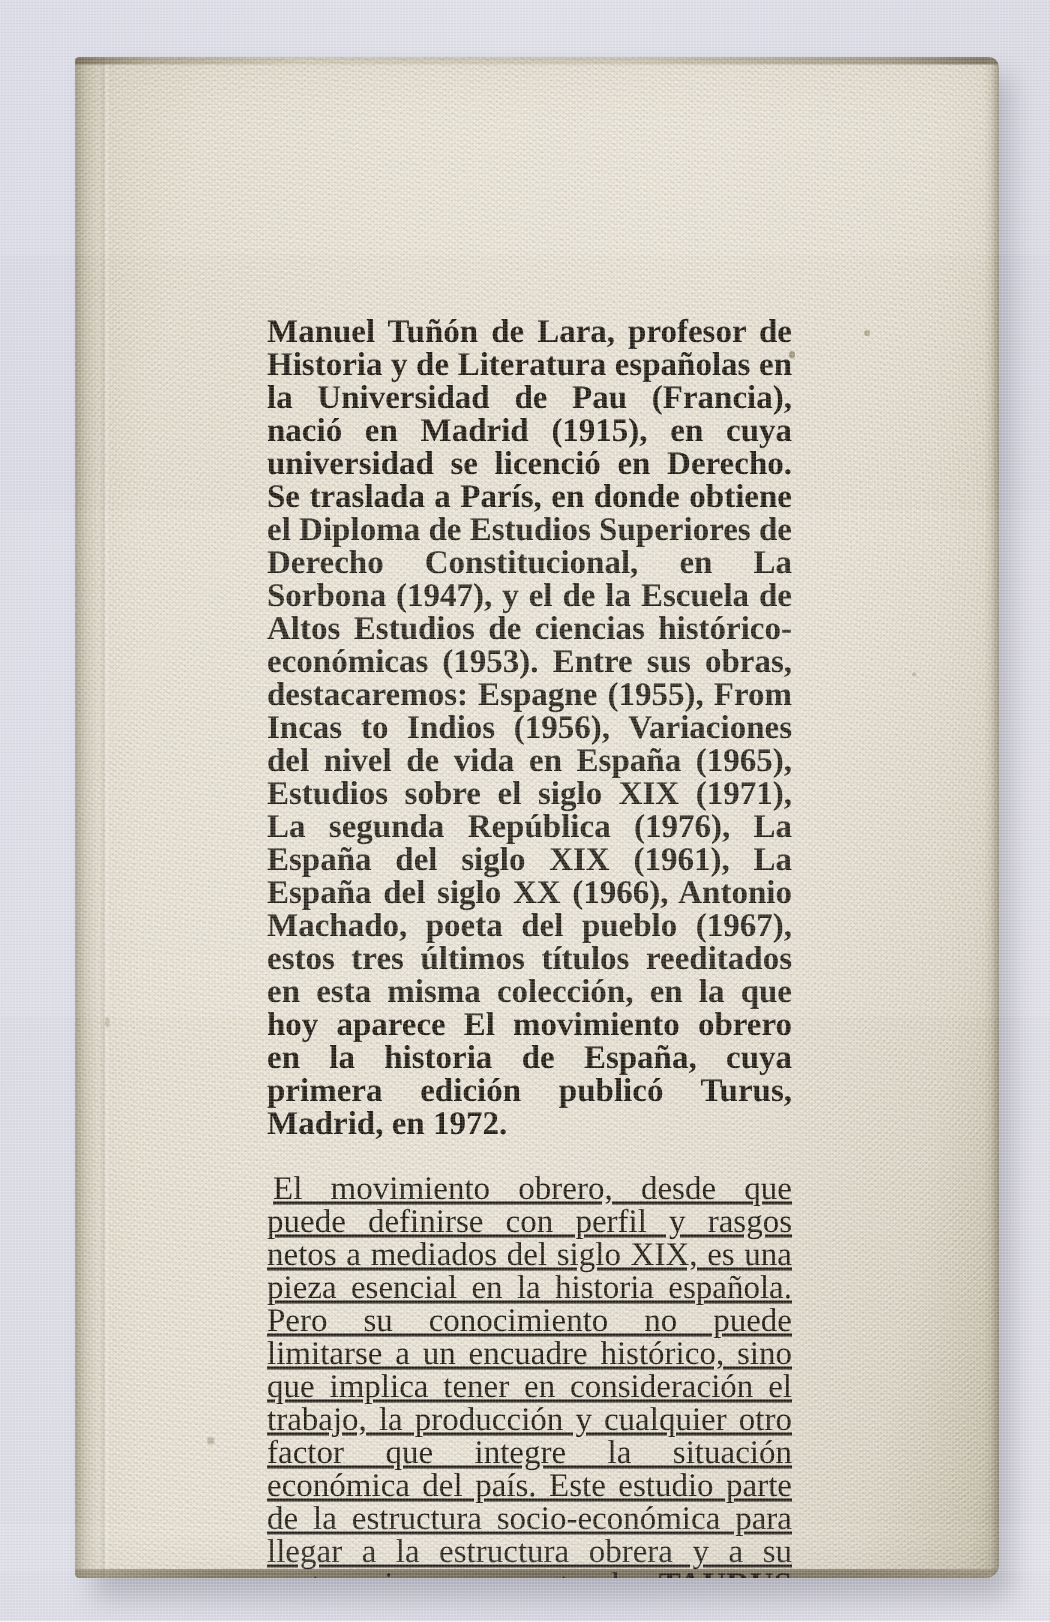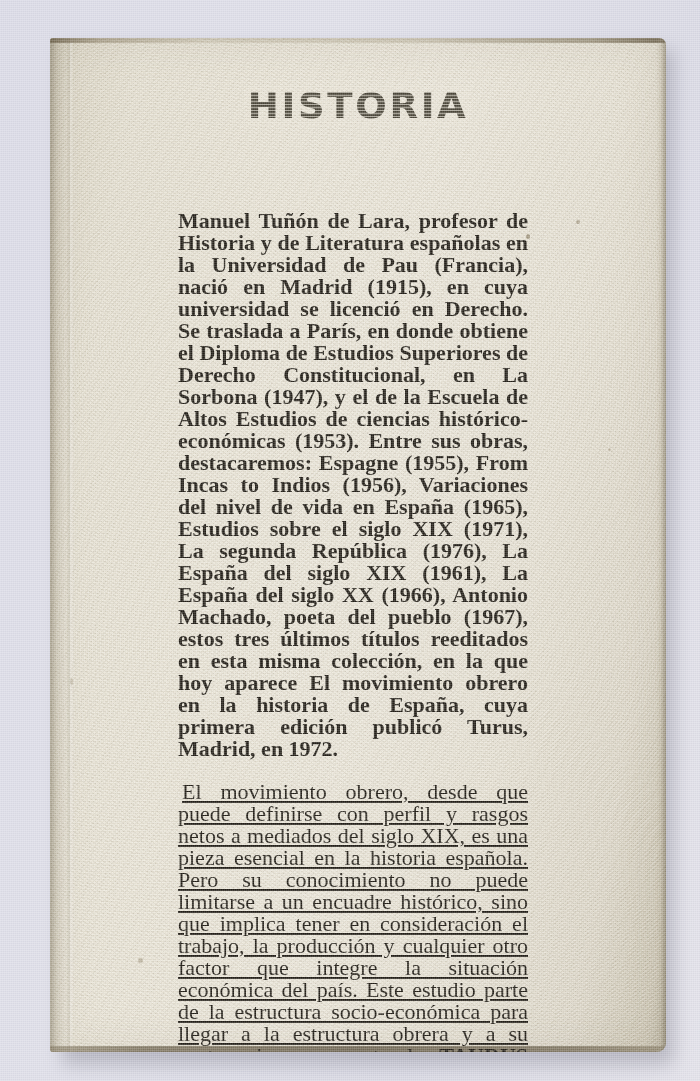--- a/index.html
+++ b/index.html
@@ -225,23 +225,20 @@
     <div class="edge-top"></div>
     <div class="edge-bottom"></div>
     <div class="edge-right"></div>
 
     <div class="speck" style="left:476px; top:196px; width:4px; height:5px;"></div>
     <div class="speck" style="left:526px; top:182px; width:4px; height:4px; opacity:.75;"></div>
     <div class="speck" style="left:88px; top:920px; width:5px; height:5px; opacity:.6;"></div>
     <div class="speck" style="left:558px; top:410px; width:3px; height:3px; opacity:.5;"></div>
     <div class="speck" style="left:20px; top:640px; width:3px; height:7px; opacity:.45;"></div>
 
-    <div class="title-wrap">
-      <span class="title">HISTORIA</span>
-    </div>
 
     <div class="textblock">
       <p class="para bio"><span class="b">Manuel Tuñón de Lara, profesor de Historia y de Literatura españolas en la Universidad de Pau (Francia), nació en Madrid (1915), en cuya universidad se licenció en Derecho. Se traslada a París, en donde obtiene el Diploma de Estudios Superiores de Derecho Constitucional, en La Sorbona (1947), y el de la Escuela de Altos Estudios de ciencias histórico-económicas (1953). Entre sus obras, destacaremos:</span><span> Espagne </span><span class="b">(1955)</span><span>, From Incas to Indios </span><span class="b">(1956)</span><span>, Variaciones del nivel de vida en España </span><span class="b">(1965)</span><span>, Estudios sobre el siglo XIX </span><span class="b">(1971)</span><span>, La segunda República </span><span class="b">(1976)</span><span>, La España del siglo XIX </span><span class="b">(1961)</span><span>, La España del siglo XX </span><span class="b">(1966)</span><span>, Antonio Machado, poeta del pueblo </span><span class="b">(1967)</span><span>, </span><span class="b">estos tres últimos títulos reeditados en esta misma colección, en la que hoy aparece</span><span> El movimiento obrero en la historia de España, </span><span class="b">cuya primera edición publicó Turus, Madrid, en 1972.</span></p>
       <p class="para syn"><span>El movimiento obrero, desde que puede definirse con perfil y rasgos netos a mediados del siglo XIX, es una pieza esencial en la historia española. Pero su conocimiento no puede limitarse a un encuadre histórico, sino que implica tener en consideración el trabajo, la producción y cualquier otro factor que integre la situación económica del país. Este estudio parte de la estructura socio-económica para llegar a la estructura obrera y a su protagonismo coyuntural. </span><span class="b">TAURUS EDICIONES/EDITORIAL LAIA.</span></p>
     </div>
 
   </div>
 </div>
 
 </body></html>

